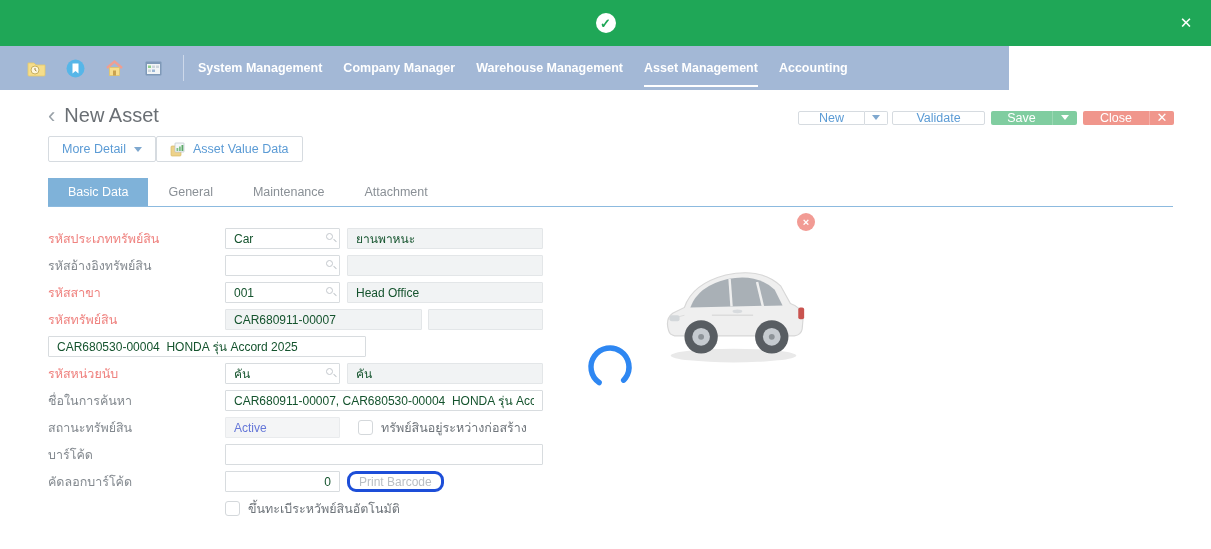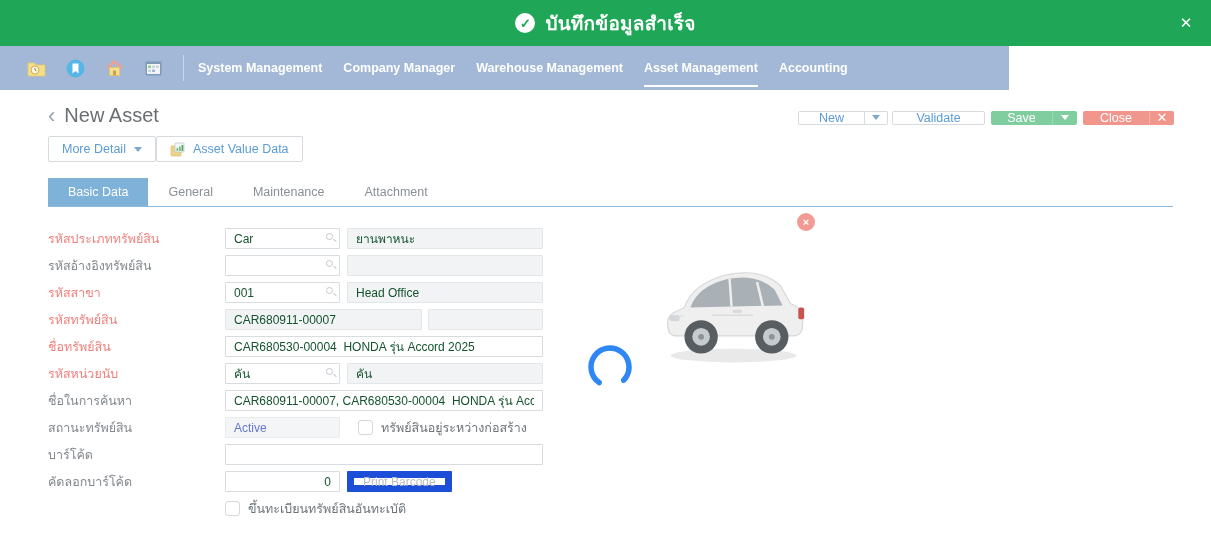--- a/index.html
+++ b/index.html
@@ -78,38 +78,37 @@
   .fld.small { width:115px; margin-left:6px; }
   .fld.num { width:115px; text-align:right; }
   .status-box { width:115px; height:21px; background:#f4f5f6; border:1px solid #e9ebed; border-radius:1px;
                 font-size:12px; color:#6577d8; display:flex; align-items:center; padding:0 8px; }
   .search-icon { position:absolute; right:7px; top:5px; width:7px; height:7px;
                  border:1px solid #c3c8cd; border-radius:50%; }
   .search-icon::after { content:""; position:absolute; left:6px; top:6px; width:4px; height:1px;
                         background:#c3c8cd; transform:rotate(45deg); }
   .chk { width:15px; height:15px; border:1px solid #d4d8db; border-radius:3px; background:#fff; cursor:pointer; }
   .chk-lbl { font-size:12.5px; color:#6e747a; margin-left:8px; }
-  .print-btn { height:21px; border:7px solid #1d4ed8; border-radius:1px; background:#fff; color:#b9bec3;
+  .print-btn { height:21px; border:3px solid #1d4ed8; border-radius:9px; background:#fff; color:#b9bec3;
                font-size:12px; display:flex; align-items:center; padding:0 9px; margin-left:7px; }
 
   
   .asset-img { position:absolute; left:655px; top:225px; width:157px; height:157px; background:#fff; }
   .img-delete { position:absolute; left:797px; top:213px; width:18px; height:18px; border-radius:50%;
                 background:#f29b94; color:#fff; font-size:11px; font-weight:bold;
                 display:flex; align-items:center; justify-content:center; cursor:pointer; }
   .spinner { position:absolute; left:586px; top:343px; width:48px; height:48px; }
 </style>
 </head>
 <body>
 
 <div class="app">
 
   <div class="toast">
     <span class="toast-check">✓</span>
-    <span class="toast-msg">บันทึกข้อมูลสำเร็จ</span>
     <span class="toast-close">✕</span>
   </div>
 
   <div class="nav">
     <div class="nav-icons">
       <span class="nav-icon">
         <svg width="19" height="19" viewBox="0 0 19 19">
           <path d="M1 4 h6 l2 2 h9 v10 a1 1 0 0 1 -1 1 H2 a1 1 0 0 1 -1 -1 Z" fill="#f5dd8a" stroke="#e4c96a" stroke-width="0.8"></path>
           <circle cx="8" cy="11" r="4" fill="#fdf6dd" stroke="#c9b05e"></circle>
           <path d="M8 9 v2 l1.5 1" stroke="#9b854a" stroke-width="1" fill="none"></path>
@@ -226,21 +225,20 @@
     <input class="fld desc" readonly="" value="Head Office" style="">
   </div>
 
   <div class="row" style="top:309px;">
     <span class="lbl req">รหัสทรัพย์สิน</span>
     <input class="fld ro half" readonly="" value="CAR680911-00007" style="">
     <input class="fld ro small" readonly="" value="" style="">
   </div>
 
   <div class="row" style="top:336px;">
-    <span class="lbl req">ชื่อทรัพย์สิน</span>
     <input class="fld wide" value="CAR680530-00004  HONDA รุ่น Accord 2025" style="">
   </div>
 
   <div class="row" style="top:363px;">
     <span class="lbl req">รหัสหน่วยนับ</span>
     <span class="ctrl">
       <input class="fld lookup" value="คัน" style="">
       <span class="search-icon"></span>
     </span>
     <input class="fld desc" readonly="" value="คัน" style="">
@@ -266,21 +264,21 @@
 
   <div class="row" style="top:471px;">
     <span class="lbl">คัดลอกบาร์โค้ด</span>
     <input class="fld num" value="0" style="">
     <span class="print-btn">Print Barcode</span>
   </div>
 
   <div class="row" style="top:498px;">
     <span class="lbl"></span>
     <span class="chk"></span>
-    <span class="chk-lbl">ขึ้นทะเบียนทรัพย์สินอันทะเบัติ</span>
+    <span class="chk-lbl">ขึ้นทะเบีระหวัพย์สินอัตโนมัติ</span>
   </div>
 
   <div class="asset-img">
     <svg width="157" height="157" viewBox="0 0 160 160">
       <ellipse cx="80" cy="133" rx="64" ry="7" fill="#e9e9e9"></ellipse>
       <path d="M14 108 Q10 96 18 90 L30 84 Q38 60 72 51 Q108 43 128 62 L138 80 Q150 84 151 94 L150 106 Q149 112 142 113 L20 113 Q15 112 14 108 Z" fill="#efefef" stroke="#d7d7d7" stroke-width="1.2"></path>
       <path d="M36 84 Q44 62 74 55 Q104 49 122 66 L130 82 Z" fill="#a9b0b6"></path>
       <path d="M76 55 L78 83" stroke="#eeeeee" stroke-width="2.5" fill="none"></path>
       <path d="M104 58 L110 83" stroke="#eeeeee" stroke-width="2.5" fill="none"></path>
       <path d="M14 96 L30 92" stroke="#dcdcdc" stroke-width="1" fill="none"></path>

